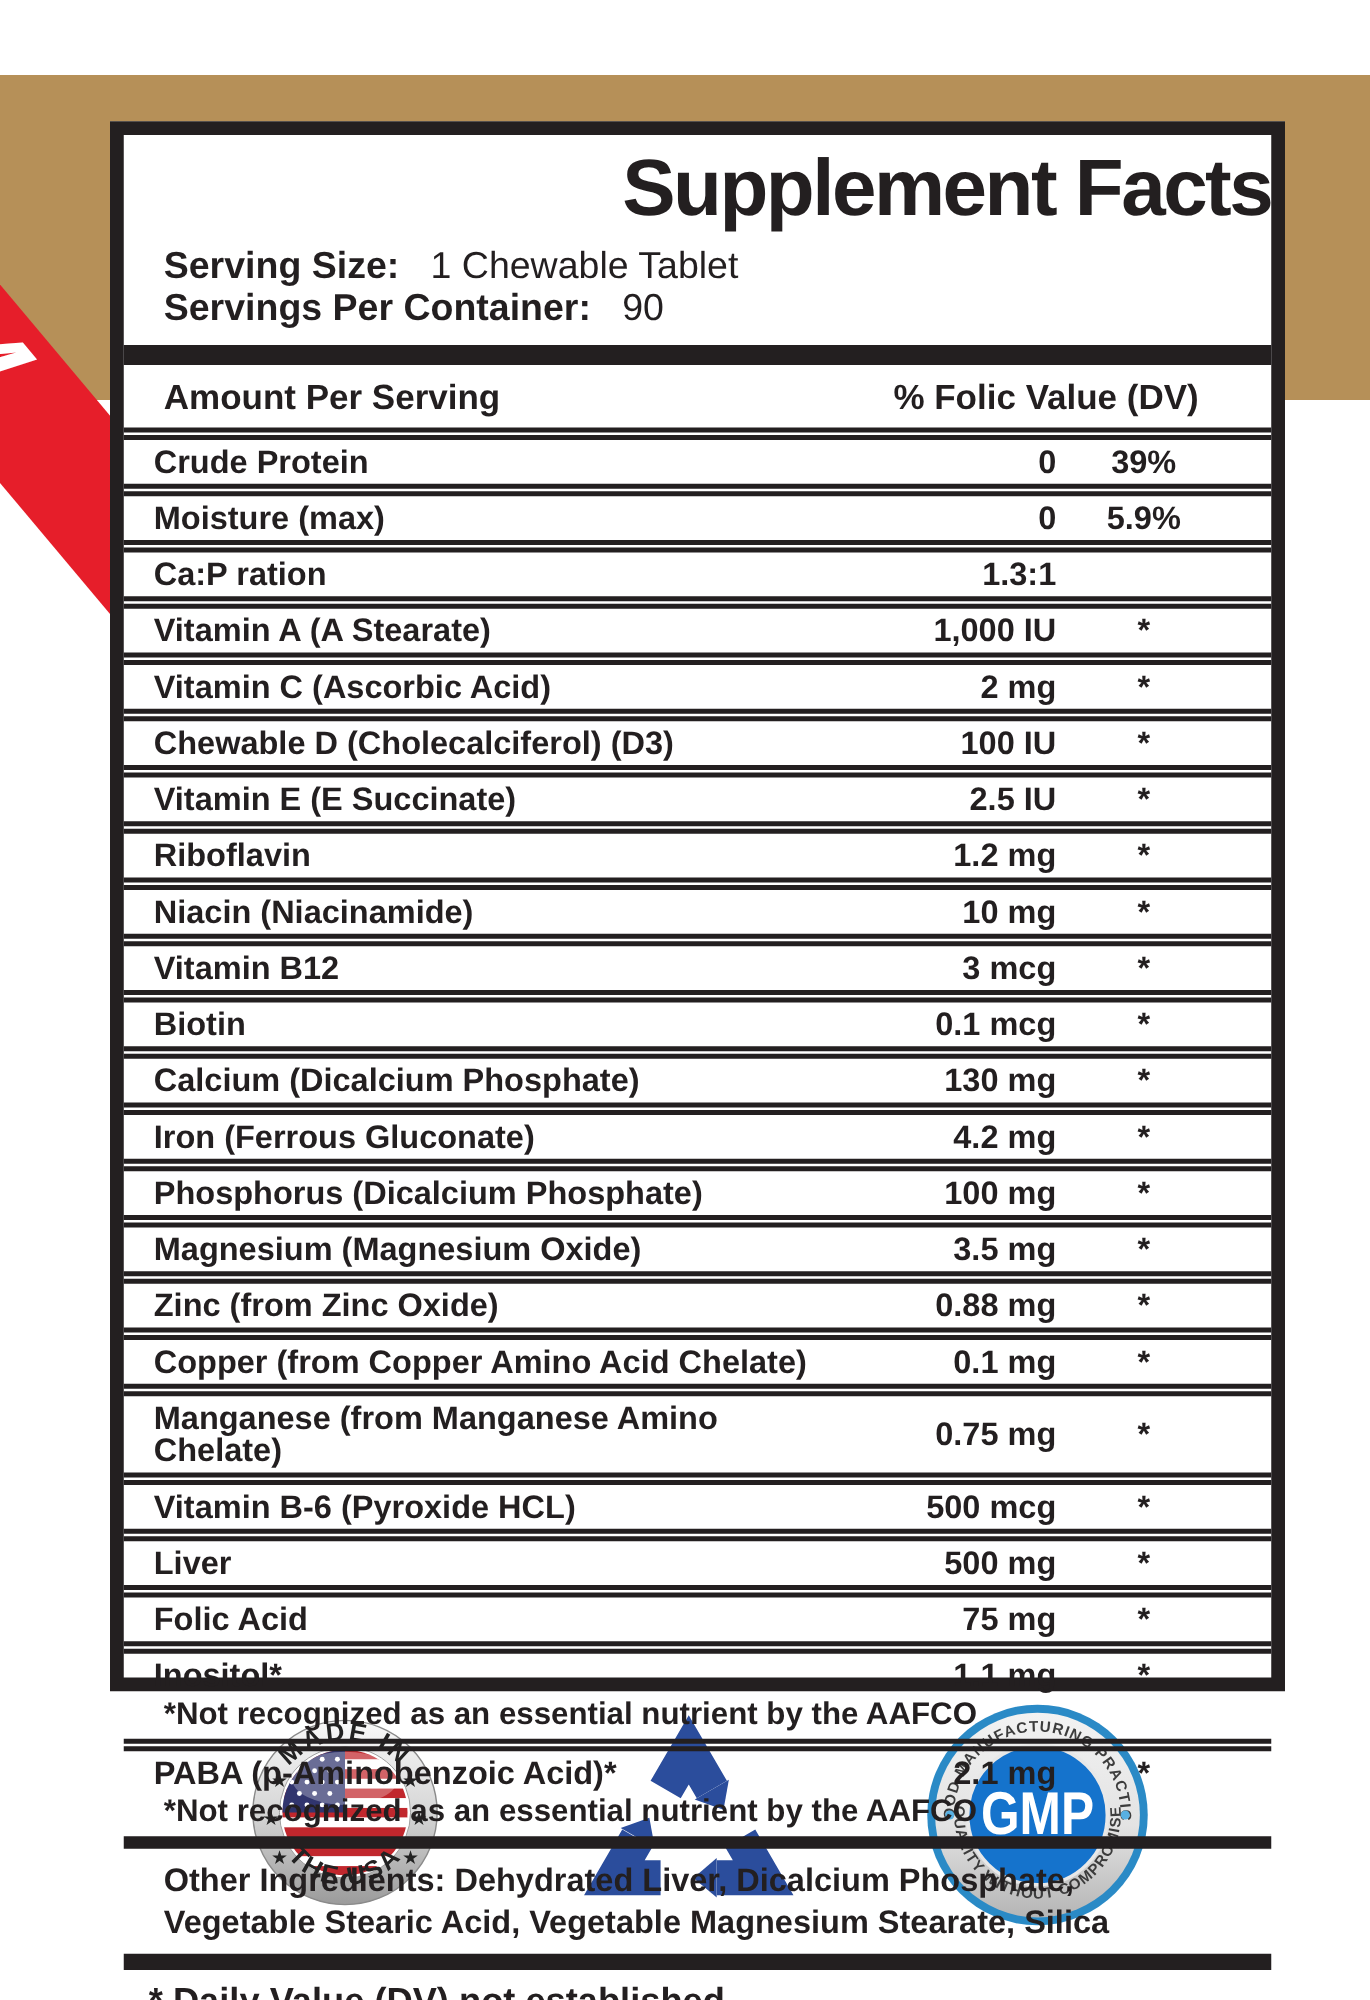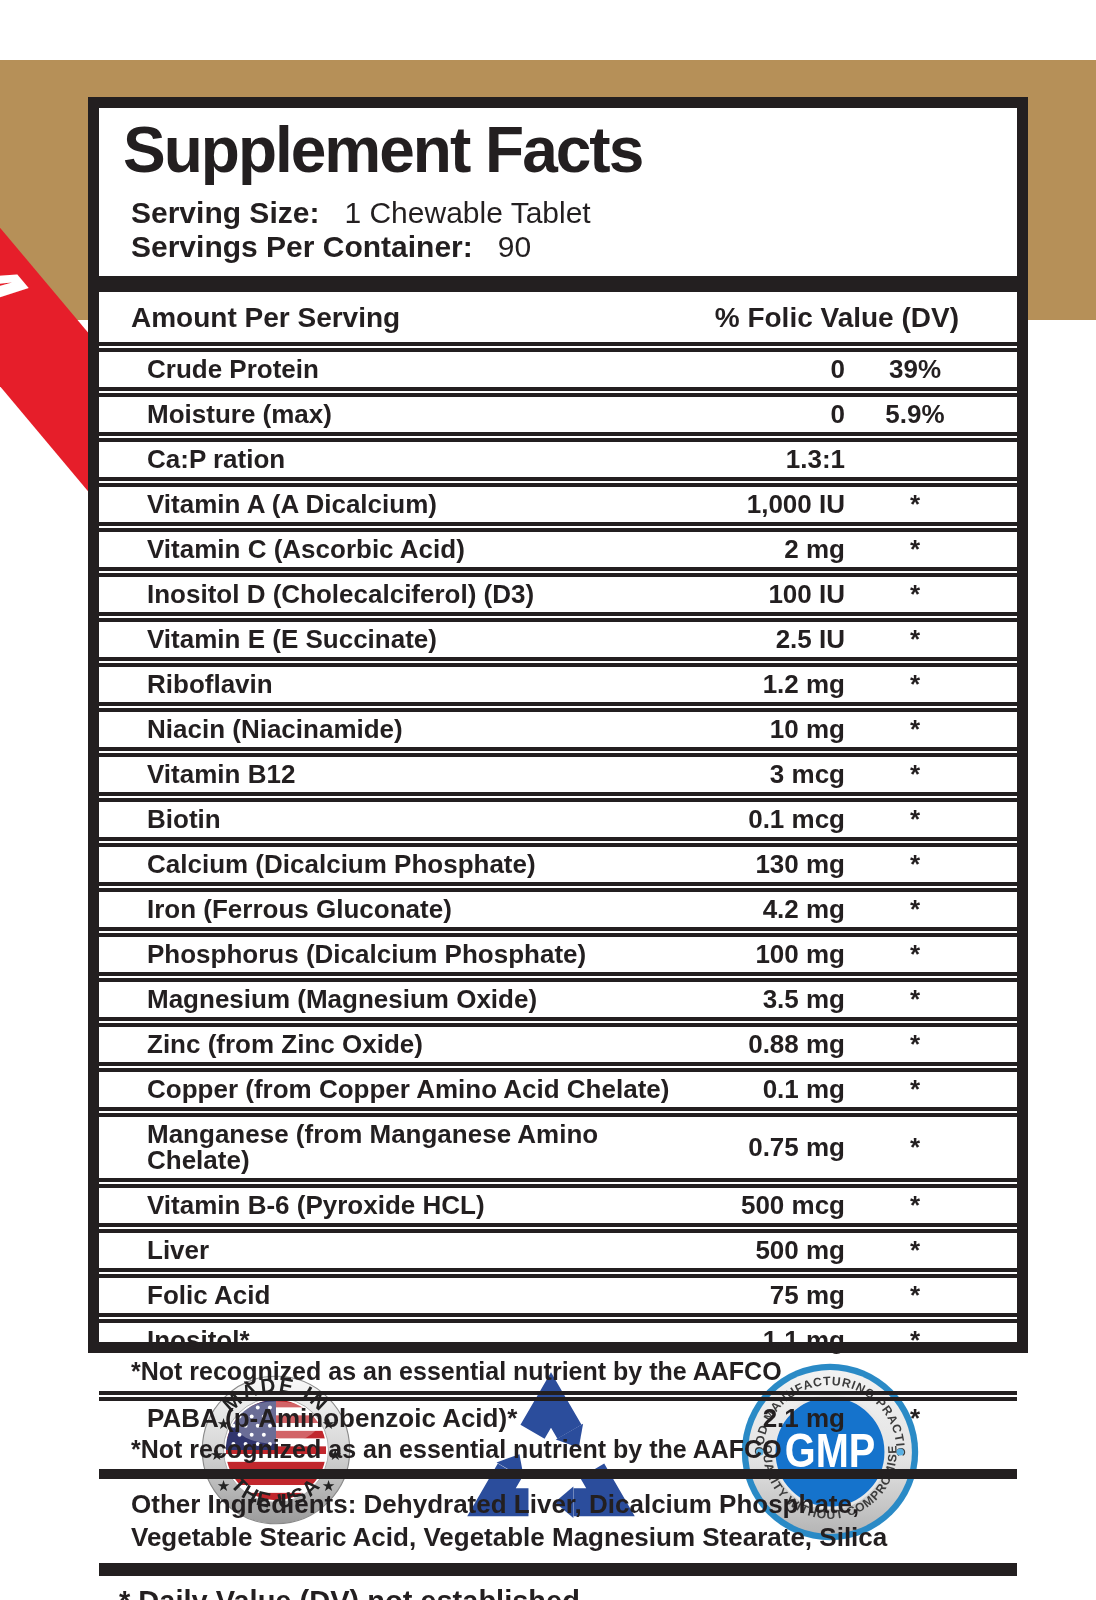--- a/index.html
+++ b/index.html
@@ -8,33 +8,33 @@
     font-family:"Liberation Sans", sans-serif;color:#231f20;overflow:hidden;
   }
   .tan-band{position:absolute;left:0;top:60px;width:1096px;height:260px;background:#b69058;z-index:0;}
   .ribbon{position:absolute;left:-40px;top:180px;width:380px;height:102px;background:#e61e2a;
           transform-origin:0 0;transform:rotate(50deg);z-index:1;overflow:hidden;}
   .ribbon-letter{display:inline-block;color:#ffffff;font-weight:bold;font-style:italic;
           font-size:92px;line-height:96px;margin-left:42px;transform:skewX(-12deg);}
   .label-box{position:absolute;left:88px;top:97px;width:940px;height:1256px;background:#ffffff;
           border:11px solid #231f20;box-sizing:border-box;z-index:2;}
   .inset{padding-left:32px;}
-  .sf-title{font-size:64px;font-weight:bold;letter-spacing:-2px;text-align:left;
-          margin-top:8px;line-height:68px;margin-left:24px;}
+  .sf-title{font-size:64px;font-weight:bold;letter-spacing:-2px;text-align:right;
+          margin-top:8px;line-height:68px;}
   .serving-block{margin-top:12px;font-size:30px;line-height:34px;}
   .serving-line .lbl{font-weight:bold;}
   .serving-line .val{font-weight:normal;}
   .bar{height:16px;background:#231f20;margin-top:12px;}
   .bar-md{height:10px;background:#231f20;}
   .bar-lg{height:13px;background:#231f20;}
   .hdr-row{display:flex;justify-content:space-between;align-items:flex-start;
           font-weight:bold;font-size:28px;padding:10px 32px 8px 32px;}
   .sep{height:10px;border-top:4px solid #231f20;border-bottom:4px solid #231f20;box-sizing:border-box;}
   .nrow{display:grid;grid-template-columns:1fr 170px 140px;align-items:center;
-          padding:4px 32px 5px 48px;font-weight:bold;font-size:26px;line-height:26px;}
+          padding:4px 32px 5px 24px;font-weight:bold;font-size:26px;line-height:26px;}
   .nname{justify-self:start;}
   .namount{justify-self:end;}
   .ndv{justify-self:center;}
   .nnote{font-weight:bold;font-size:25px;line-height:26px;padding:0 32px 7px 32px;}
   .other-ing{font-weight:bold;font-size:26px;line-height:33px;padding:9px 32px 9px 32px;}
   .dv-note{font-weight:bold;font-size:29px;line-height:32px;padding:9px 32px 6px 20px;}
   .badge{position:absolute;z-index:1;}
   .badge-usa{left:200px;top:1374px;width:152px;height:152px;}
   .badge-recycle{left:458px;top:1372px;width:186px;height:186px;}
   .badge-gmp{left:740px;top:1362px;width:180px;height:180px;}
@@ -85,33 +85,33 @@
         <span class="ndv">5.9%</span>
       </div>
       <div class="sep"></div>
       <div class="nrow">
         <span class="nname">Ca:P ration</span>
         <span class="namount">1.3:1</span>
         <span class="ndv"></span>
       </div>
       <div class="sep"></div>
       <div class="nrow">
-        <span class="nname">Vitamin A (A Dicalcium)</span>
+        <span class="nname">Vitamin A (A Stearate)</span>
         <span class="namount">1,000 IU</span>
         <span class="ndv">*</span>
       </div>
       <div class="sep"></div>
       <div class="nrow">
         <span class="nname">Vitamin C (Ascorbic Acid)</span>
         <span class="namount">2 mg</span>
         <span class="ndv">*</span>
       </div>
       <div class="sep"></div>
       <div class="nrow">
-        <span class="nname">Inositol D (Cholecalciferol) (D3)</span>
+        <span class="nname">Chewable D (Cholecalciferol) (D3)</span>
         <span class="namount">100 IU</span>
         <span class="ndv">*</span>
       </div>
       <div class="sep"></div>
       <div class="nrow">
         <span class="nname">Vitamin E (E Succinate)</span>
         <span class="namount">2.5 IU</span>
         <span class="ndv">*</span>
       </div>
       <div class="sep"></div>

